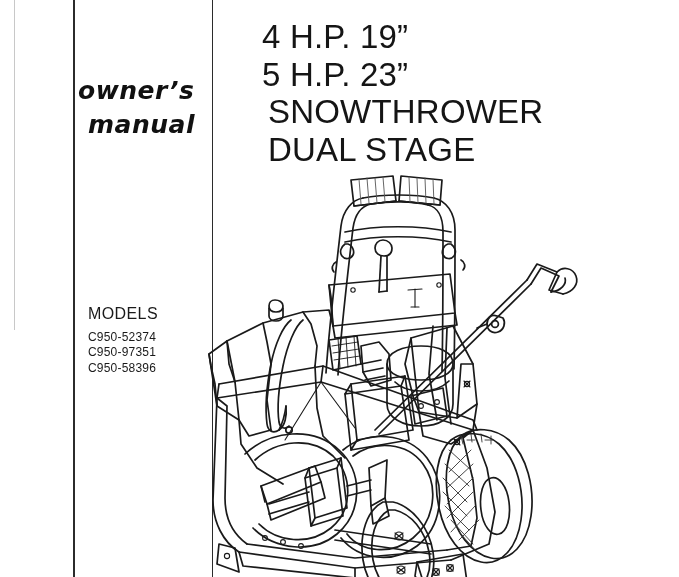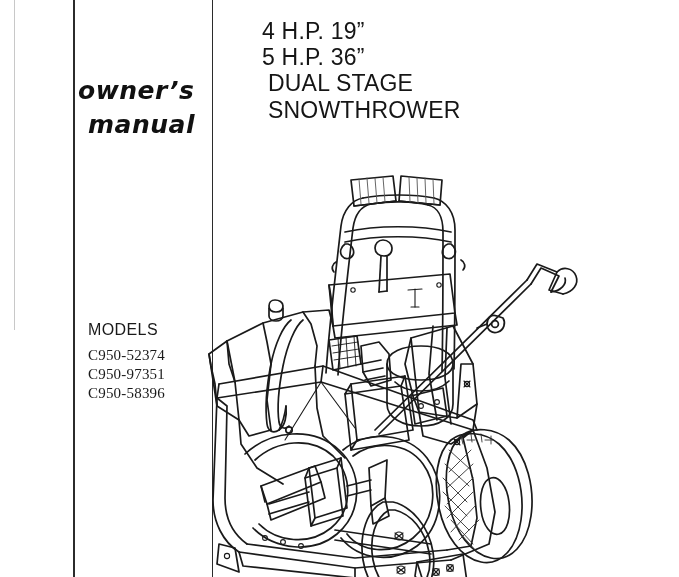--- a/index.html
+++ b/index.html
@@ -47,41 +47,39 @@
     display: block;
     padding-left: 10px;
     font-style: italic;
   }
 
   .models-block {
     position: absolute;
     left: 88px;
     top: 305px;
     color: #1a1a1a;
-    margin-top: 16px;
   }
   .models-title {
     font-size: 16px;
     letter-spacing: 0.4px;
     margin-bottom: 7px;
   }
   .model-number {
-    font-size: 15px;
+    font-size: 12px;
     letter-spacing: 0.2px;
     line-height: 1.28;
-    font-family: Liberation Serif, serif;
   }
 
   
   .title-block {
     position: absolute;
     left: 262px;
     top: 18px;
     color: #151515;
-    font-size: 23px;
+    font-size: 33px;
     line-height: 1.14;
     letter-spacing: 0.2px;
     white-space: nowrap;
   }
   .title-block .tline { display: block; }
   .title-block .tline.indent { padding-left: 6px; }
 
   
   .illustration {
     position: absolute;
@@ -108,23 +106,23 @@
 
   <div class="models-block">
     <div class="models-title">MODELS</div>
     <div class="model-number">C950-52374</div>
     <div class="model-number">C950-97351</div>
     <div class="model-number">C950-58396</div>
   </div>
 
   <div class="title-block">
     <span class="tline">4 H.P. 19”</span>
-    <span class="tline">5 H.P. 36”</span>
+    <span class="tline">5 H.P. 23”</span>
+    <span class="tline indent">SNOWTHROWER</span>
     <span class="tline indent">DUAL STAGE</span>
-    <span class="tline indent">SNOWTHROWER</span>
   </div>
 
   <div class="illustration">
     <svg viewBox="0 0 474 409" width="474" height="409" xmlns="http://www.w3.org/2000/svg">
       <g fill="none" stroke="#1a1a1a" stroke-width="1.7" stroke-linejoin="round" stroke-linecap="round">
 
         <g>
 
           <path d="M121 205 C124 160 130 110 136 58 C138 42 147 32 158 30"></path>
           <path d="M133 207 C136 162 142 112 148 60 C150 46 157 38 166 36"></path>

